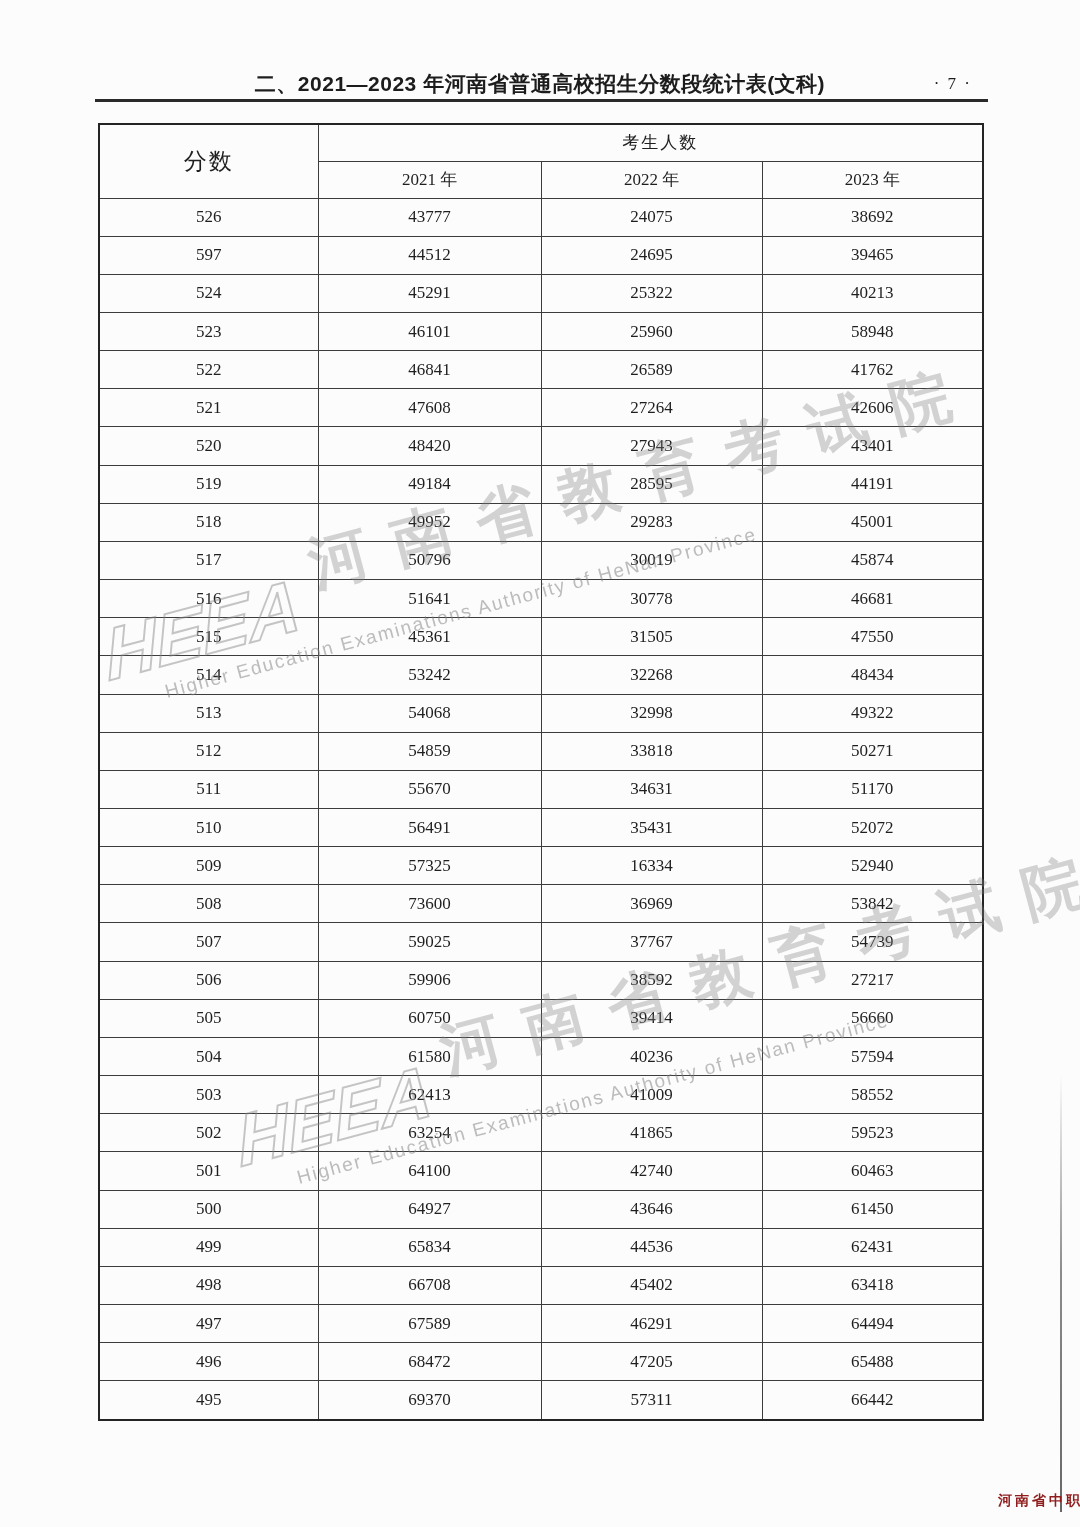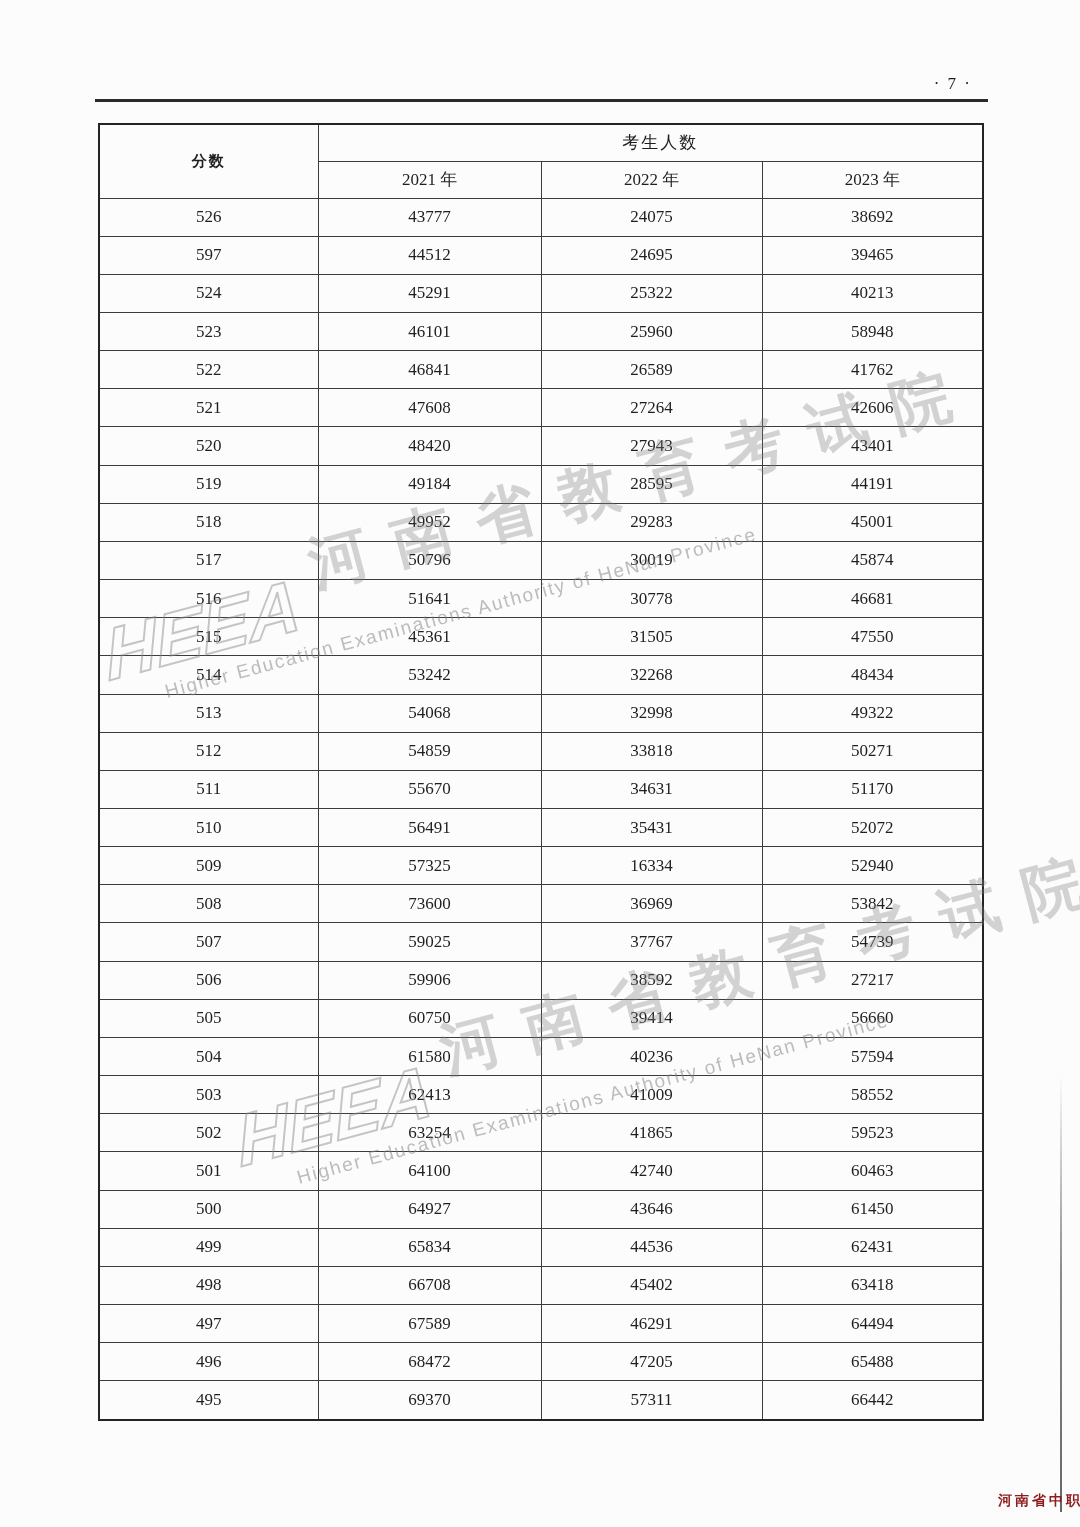--- a/index.html
+++ b/index.html
@@ -39,21 +39,21 @@
   }
   .score-table th, .score-table td {
     border: 1px solid #3c3c3c;
     text-align: center; vertical-align: middle;
     font-size: 17px; font-weight: 400;
     padding: 0;
   }
   .score-table { border: 2px solid #242424; }
   .score-table thead tr { height: 37px; }
   .score-table .group-h { font-size: 17px; letter-spacing: 2px; padding-left: 20px; }
-  .score-table .score-h { font-size: 15px; letter-spacing: 2px; font-weight: bold; }
+  .score-table .score-h { font-size: 23px; letter-spacing: 2px; }
 
   
   .watermark {
     position: absolute; z-index: 5; pointer-events: none;
     transform: rotate(-15deg); transform-origin: center;
     white-space: nowrap;
   }
   .wm-row1 { display: flex; align-items: flex-start; gap: 20px; }
   .wm-logo {
     font-family: "Liberation Sans", "DejaVu Sans", sans-serif;
@@ -87,20 +87,23 @@
     font-size: 14px; font-weight: 600; letter-spacing: 3px;
     color: #8f1d1d; white-space: nowrap;
     z-index: 7;
   }
 </style>
 </head>
 <body>
 
 <div class="page">
 
+  <div class="header-band">
+    <div class="header-title">二、2021—2023 年河南省普通高校招生分数段统计表(文科)</div>
+  </div>
   <div class="page-number">· 7 ·</div>
   <div class="header-rule"></div>
 
   <table class="score-table">
     <colgroup>
       <col style="width:219px">
       <col style="width:223px">
       <col style="width:221px">
       <col style="width:221px">
     </colgroup>

